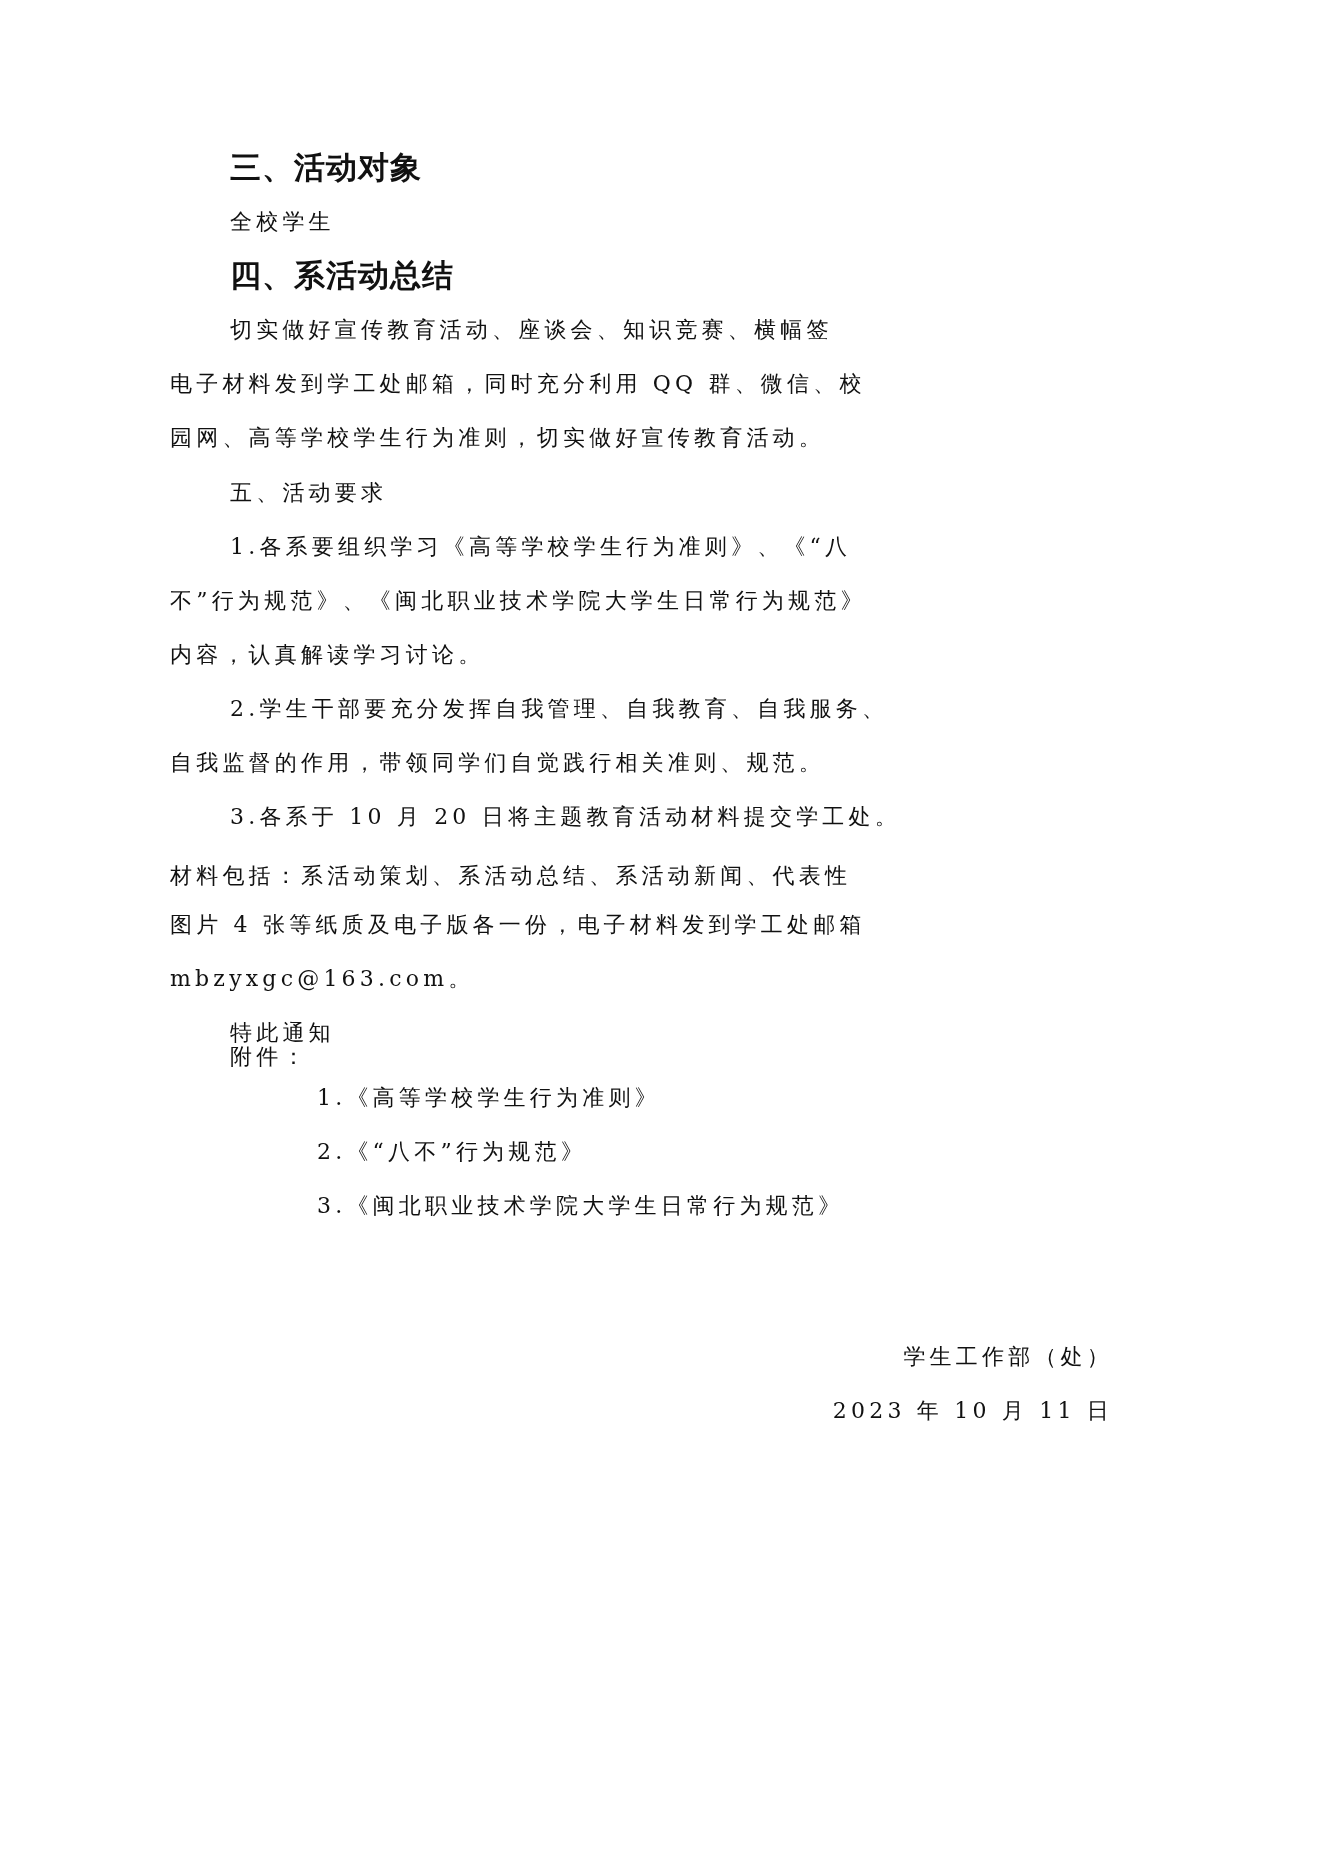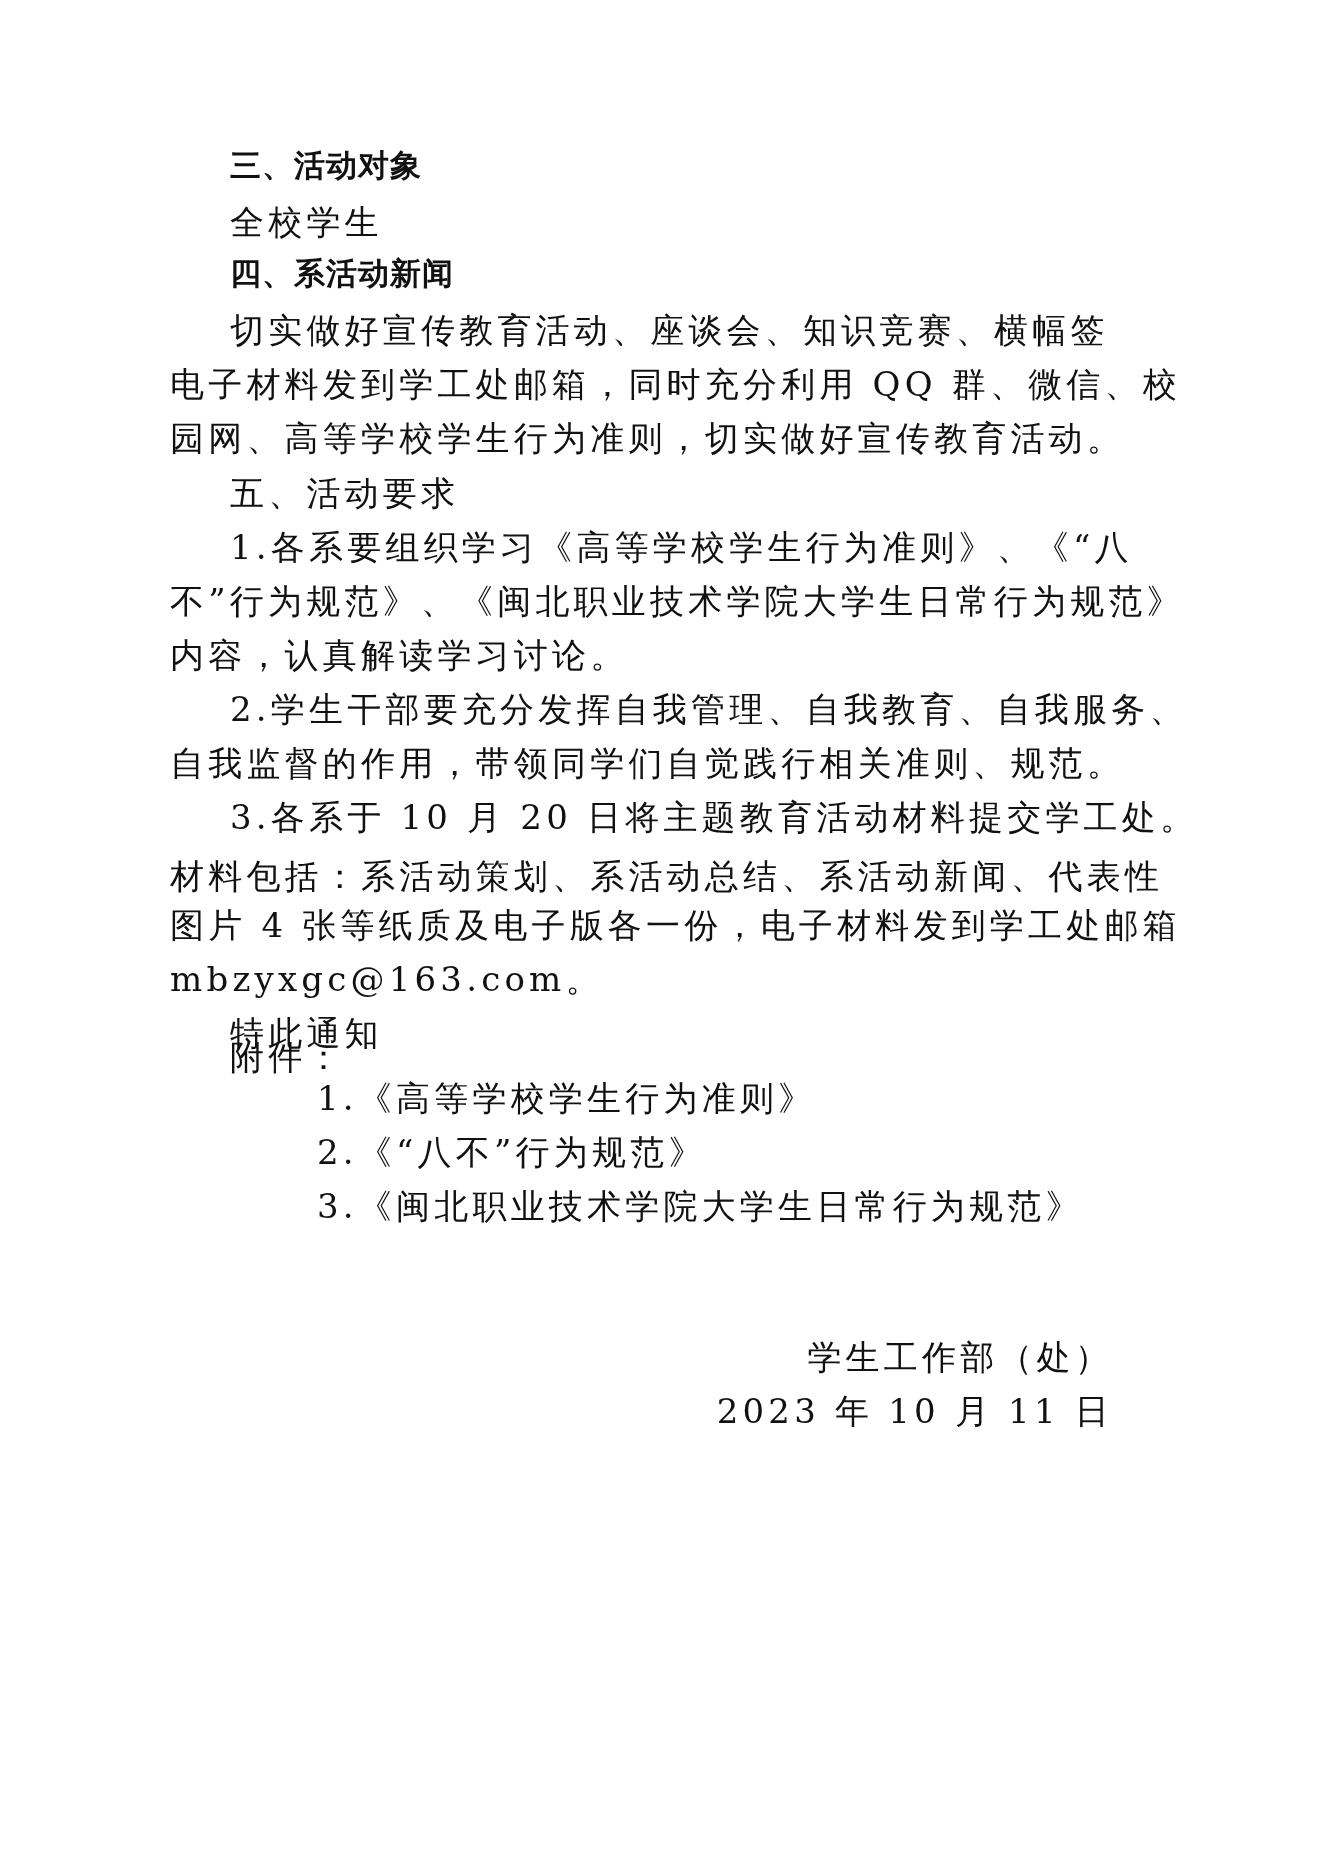--- a/index.html
+++ b/index.html
@@ -4,36 +4,36 @@
   <style>
     html, body { margin: 0; padding: 0; background: #ffffff; }
     body { width: 1323px; height: 1871px; position: relative; overflow: hidden; }
     .page {
       position: absolute; left: 170px; top: 0; width: 965px;
       font-family: "DejaVu Serif", "Liberation Serif", serif;
       color: #111111;
     }
     .line {
       position: absolute; left: 0; white-space: nowrap;
-      font-size: 34px; line-height: 40px; letter-spacing: 4.2px;
+      font-size: 22px; line-height: 40px; letter-spacing: 4.2px;
     }
-    .heading { font-family: Liberation Mono, monospace; font-weight: bold; font-size: 31px; letter-spacing: 1px; }
+    .heading { font-family: Liberation Sans, sans-serif; font-weight: bold; font-size: 31px; letter-spacing: 1px; }
     .indent { left: 60px; }
     .indent2 { left: 147px; margin-top: 11px; }
     .right { left: auto; right: 0; }
   </style>
 </head>
 <body>
 
 <div class="page">
 
   <div class="line heading indent" style="top:148px">三、活动对象</div>
   <div class="line indent" style="top:202px">全校学生</div>
 
-  <div class="line heading indent" style="top:256px">四、系活动新闻</div>
+  <div class="line heading indent" style="top:256px">四、系活动总结</div>
   <div class="line indent" style="top:310px">切实做好宣传教育活动、座谈会、知识竞赛、横幅签</div>
   <div class="line" style="top:364px">电子材料发到学工处邮箱，同时充分利用 QQ 群、微信、校</div>
   <div class="line" style="top:418px">园网、高等学校学生行为准则，切实做好宣传教育活动。</div>
 
   <div class="line indent" style="top:473px">五、活动要求</div>
 
   <div class="line indent" style="top:527px">1.各系要组织学习《高等学校学生行为准则》、《“八</div>
   <div class="line" style="top:581px">不”行为规范》、《闽北职业技术学院大学生日常行为规范》</div>
   <div class="line" style="top:635px">内容，认真解读学习讨论。</div>
 

